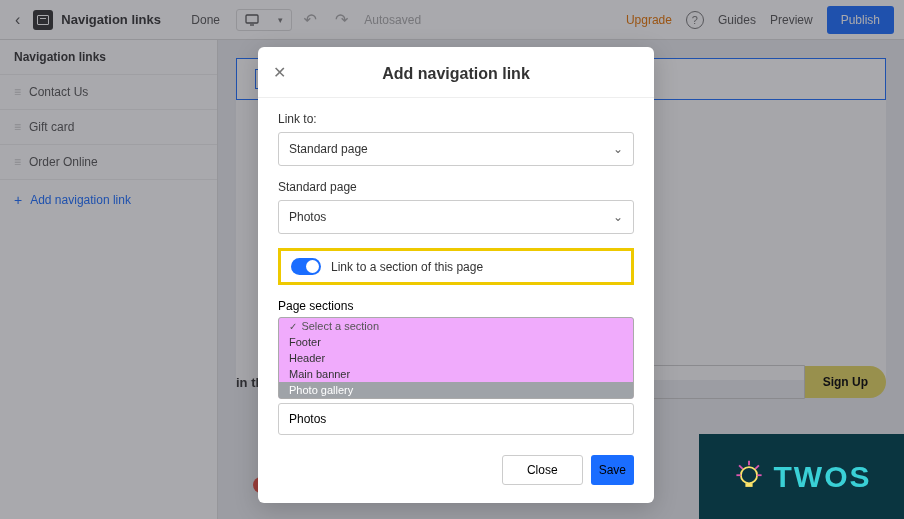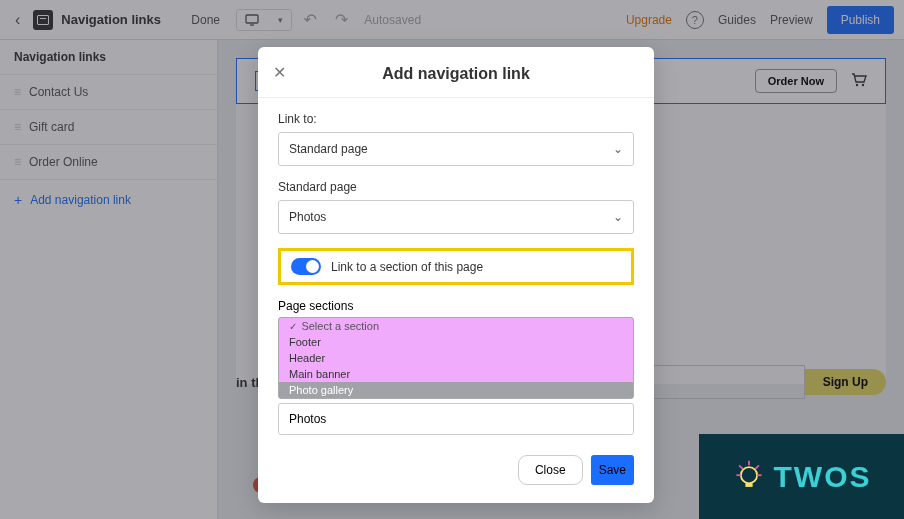--- a/index.html
+++ b/index.html
@@ -36,21 +36,21 @@
 
 .canvas { flex:1; background:#e9ebee; position:relative; padding:18px 18px;}
 .site-header { background:#fff; border:1px solid #1a6dff; padding:10px 18px; display:flex; align-items:center;}
 .order-btn { margin-left:auto; font-size:11px; font-weight:600; padding:5px 12px; border:1px solid #999; border-radius:4px; background:#fff;}
 .cart-ico { margin-left:14px; font-size:14px; color:#333;}
 .site-tab{ font-size:11px; color:#1a6dff; padding:3px 10px; border:1px solid #1a6dff; }
 .site-body { background:#fafafa; min-height:280px; margin-top:0;}
 .loop-area{ position:absolute; left:236px; right:18px; top:365px; display:flex; align-items:center;}
 .loop-text{ font-size:13px; font-weight:600; color:#333;}
 .loop-input{ flex:1; margin-left:12px; height:34px; border:1px solid #ccc; border-radius:3px 0 0 3px;}
-.signup-btn{ background:#e3d55f; height:26px; padding:0 18px; font-size:12px; font-weight:600; border-radius:0 18px 18px 0; border:none;}
+.signup-btn{ background:#e3d55f; height:32px; padding:0 18px; font-size:12px; font-weight:600; border-radius:0 18px 18px 0; border:none;}
 .footer{ position:absolute; left:253px; bottom:26px; display:flex; align-items:center; gap:6px;}
 .soc{ width:16px; height:16px; border-radius:50%; display:inline-block;}
 .soc.ig{background:#e84e40;} .soc.pin{background:#d32f2f;} .soc.sn{background:#f0c040;} .soc.tw{background:#3aa3e3;}
 .copyright{font-size:12px; color:#555; margin-left:12px; font-weight:500;}
 
 .overlay { position:absolute; inset:0; background:rgba(40,40,50,.4);}
 .modal { position:absolute; left:258px; top:47px; width:396px; background:#fff; border-radius:6px; box-shadow:0 6px 24px rgba(0,0,0,.18);}
 .modal-head { position:relative; padding:18px 0 14px; text-align:center; border-bottom:1px solid #eee;}
 .modal-title{ font-size:16px; font-weight:600; color:#333;}
 .modal-close{ position:absolute; left:15px; top:16px; font-size:16px; color:#777; cursor:pointer;}
@@ -63,21 +63,21 @@
 .toggle::after{content:''; position:absolute; right:2px; top:2px; width:13px; height:13px; background:#fff; border-radius:50%;}
 .toggle-label{ font-size:12px; color:#333;}
 .sec-label{ font-size:12px; font-weight:500; margin-bottom:4px;}
 .dropdown-open{ border:1px solid #aaa; border-radius:3px; background:#f0abfc; font-size:11px; color:#333; margin-bottom:4px;}
 .dd-row{ padding:2px 10px;}
 .dd-row.placeholder{ color:#555;}
 .dd-row.placeholder::before{content:'✓'; margin-right:4px; font-size:10px;}
 .dd-row.sel{ background:#9fa3a8; color:#fff;}
 .select-sec{ width:100%; height:32px; border:1px solid #ccc; border-radius:3px; padding:0 10px; font-size:12px; display:flex; align-items:center;}
 .modal-foot{ padding:14px 20px 18px; display:flex; justify-content:flex-end; gap:8px;}
-.btn-close{ font-size:12px; padding:7px 16px; border:1px solid #ccc; border-radius:9px; background:#fff;}
+.btn-close{ font-size:12px; padding:7px 24px; border:1px solid #ccc; border-radius:3px; background:#fff;}
 .btn-save{ font-size:12px; padding:7px 8px; border-radius:3px; background:#1a6dff; color:#000000; border:none;}
 
 .watermark{ position:absolute; right:0; bottom:0; width:205px; height:85px; background:#0a3540; display:flex; align-items:center; justify-content:center;}
 .bulb{ width:36px; height:36px; position:relative;}
 .bulb svg{width:100%; height:100%;}
 .wm-text{ font-family: Arial; font-size:30px; font-weight:700; letter-spacing:2px; margin-left:6px;}
 .wm-t{color:#3ad0d6;} .wm-w{color:#3ad0d6;} .wm-o{color:#3ad0d6;} .wm-s{color:#3ad0d6;}
 </style>
 </head>
 <body>
@@ -132,21 +132,20 @@
     </div>
     <div class="add-link">
       <span class="plus">+</span>
       <span>Add navigation link</span>
     </div>
   </div>
 
   <div class="canvas">
     <div class="site-header">
       <span class="site-tab">NE</span>
-      <button class="order-btn">Order Now</button>
       <span class="cart-ico">
         <svg width="16" height="14" viewBox="0 0 16 14">
             <path d="M1 1h2l2 8h8l2-6H4" fill="none" stroke="#333" stroke-width="1.3"></path>
             <circle cx="6" cy="12" r="1.2" fill="#333"></circle>
             <circle cx="12" cy="12" r="1.2" fill="#333"></circle>
           </svg>
       </span>
     </div>
     <div class="site-body"></div>
   </div>

